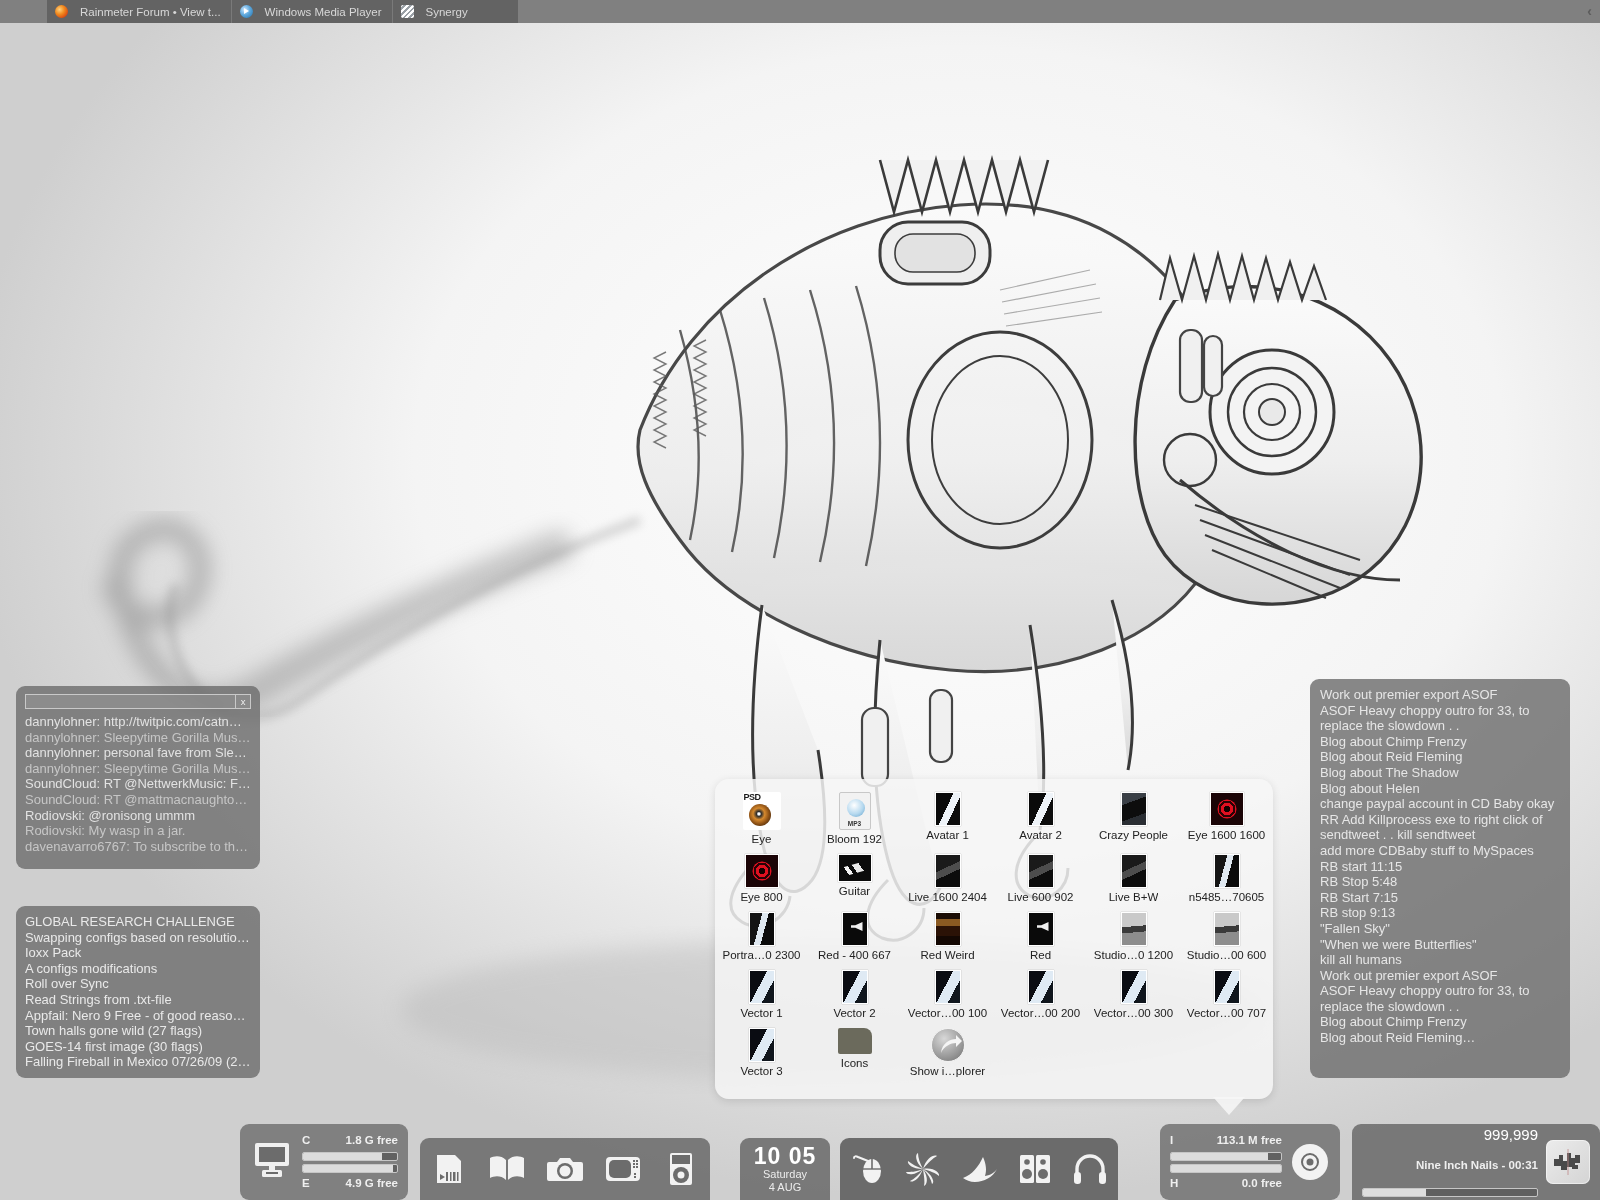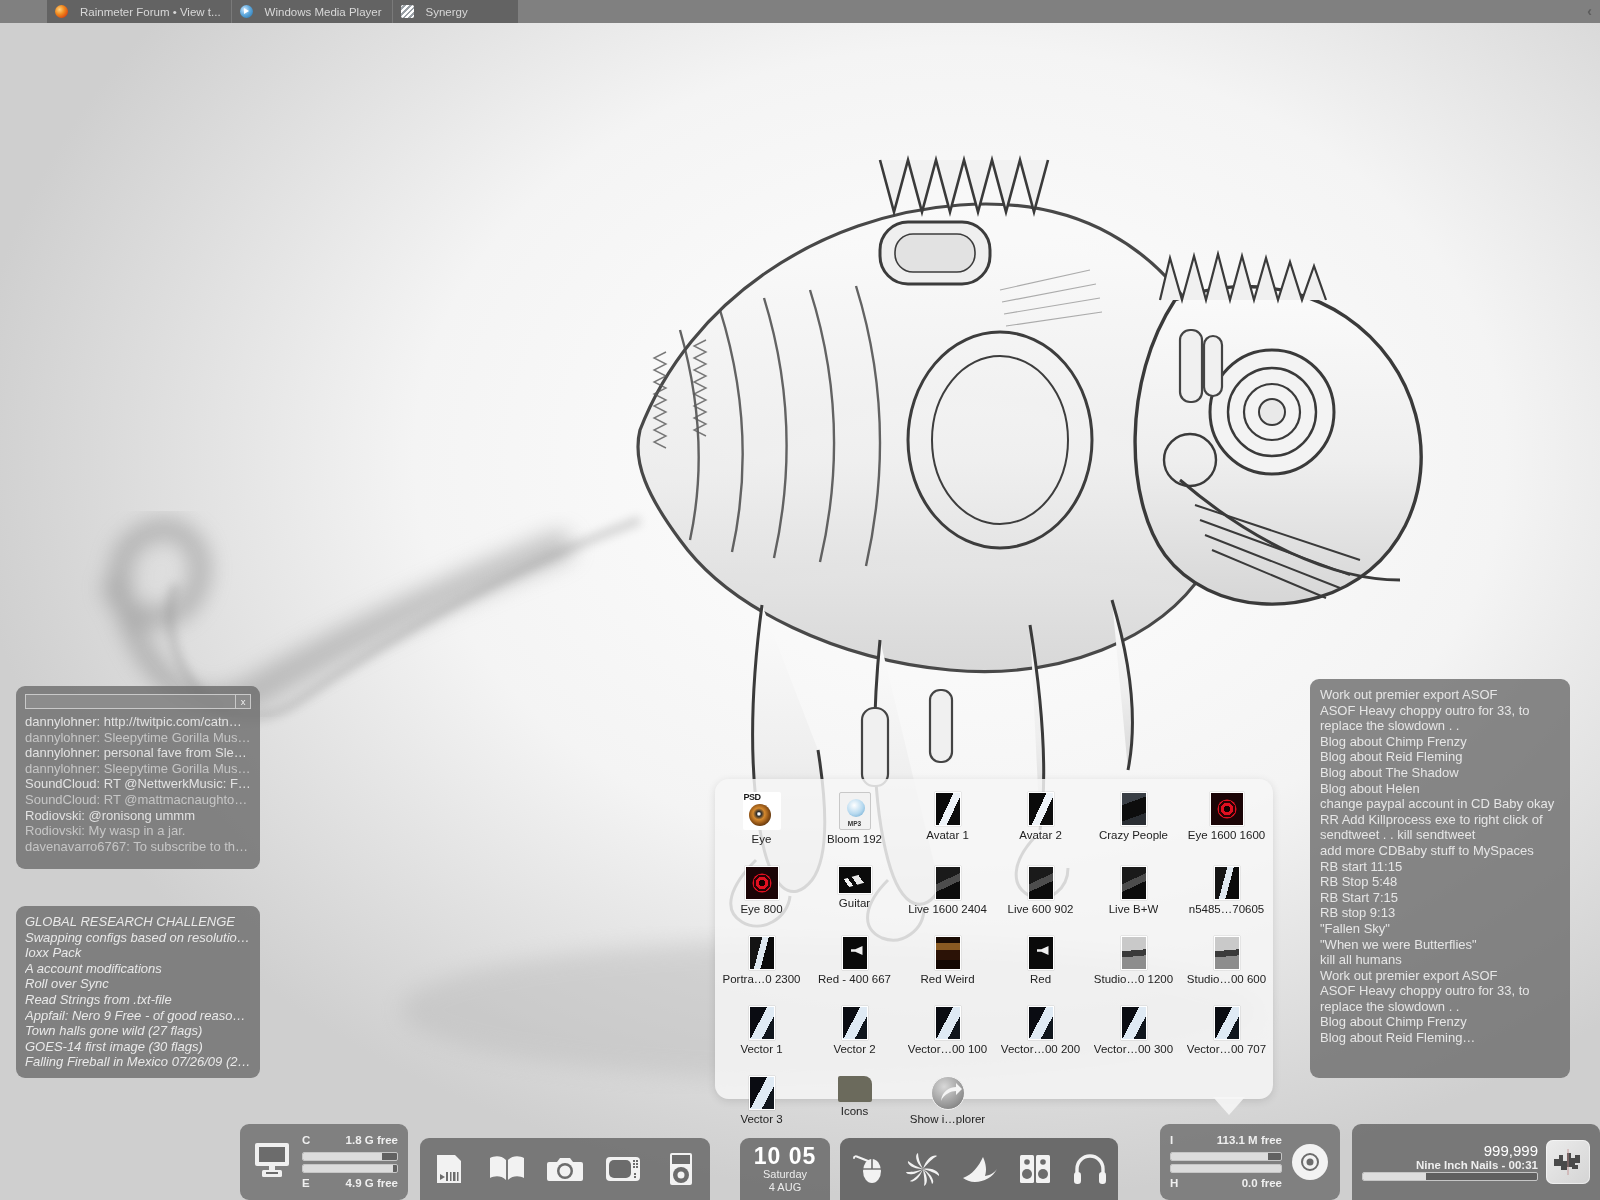--- a/index.html
+++ b/index.html
@@ -83,42 +83,42 @@
     width:16px; height:15px; background:rgba(150,150,150,0.55);
     border:1px solid #c9c9c9;
     color:#efefef; font-size:9.5px; line-height:13px; text-align:center;
     cursor:pointer;
   }
   .feed-line { white-space:nowrap; overflow:hidden; text-overflow:ellipsis; color:#e2e2e2; }
   .feed-line.dim { color:#c6c6c6; }
 
   
   #news-widget { left:16px; top:906px; width:244px; height:172px; padding:8px 9px 6px; }
-  .news-line { white-space:nowrap; overflow:hidden; text-overflow:ellipsis; color:#e9e9e9;font-style:italic; }
+  .news-line { white-space:nowrap; overflow:hidden; text-overflow:ellipsis; color:#e9e9e9; }
 
   
   #todo-widget { left:1310px; top:679px; width:260px; height:399px; padding:8px 10px; overflow:hidden; }
   .todo-line { white-space:nowrap; overflow:hidden; color:#e6e6e6; }
 
   
   #icon-popup {
     position:absolute; left:715px; top:779px; width:558px; height:320px;
     background: rgba(246,246,246,0.84);
     border-radius: 14px;
     box-shadow: 0 2px 9px rgba(0,0,0,0.12);
   }
   #icon-popup-arrow {
     position:absolute; left:1213px; top:1097px;
     width:0; height:0;
     border-left:16px solid transparent; border-right:16px solid transparent;
     border-top:18px solid rgba(246,246,246,0.88);
   }
   #icon-grid {
     display:grid; grid-template-columns:repeat(6,1fr);
-    padding:10px 0 6px; row-gap:14px;
+    padding:10px 0 6px; row-gap:2px;
   }
   .icon-cell {
     display:flex; flex-direction:column; align-items:center;
     padding:3px 1px 4px; cursor:pointer;
   }
   .icon-thumb {
     width:26px; height:34px; margin-bottom:3px;
     background:#111; border:1px solid #fff;
     box-shadow:0 0 1px rgba(0,0,0,0.35);
     position:relative; overflow:hidden;
@@ -227,21 +227,21 @@
   #dock-tools { left:840px; width:278px; height:62px; justify-content:space-around; background:rgba(95,95,95,0.9); }
 
   #drives-right { left:1160px; bottom:0; width:180px; height:76px; padding:7px 10px; display:flex; align-items:center; gap:8px; }
   .disc-glyph { width:40px; height:40px; flex:0 0 40px; }
 
   #player-widget {
     left:1352px; bottom:0; width:248px; height:76px;
     background: rgba(108,108,108,0.88); border-radius:9px 9px 0 0;
     position:absolute; display:flex; align-items:center; padding:7px 10px; gap:8px;
   }
-  #player-info { flex:1; display:flex; flex-direction:column; align-items:flex-end; gap:0; }
+  #player-info { flex:1; display:flex; flex-direction:column; align-items:flex-end; gap:16px; }
   #player-count { font-size:15px; color:#fff; line-height:16px; }
   #player-track { font-size:11.5px; font-weight:bold; color:#efefef; line-height:13px; }
   #player-bar { width:100%; height:9px; background:rgba(70,70,70,0.5); border:1px solid #c6c6c6; border-radius:2px; overflow:hidden; }
   #player-bar-fill { height:100%; background:#dedede; }
   #player-art {
     width:44px; height:44px; flex:0 0 44px; border-radius:7px;
     background:linear-gradient(135deg,#ececec,#d4d4d4);
     display:flex; align-items:center; justify-content:center;
     box-shadow:inset 0 0 0 1px rgba(255,255,255,0.5);
   }
@@ -389,21 +389,21 @@
     <div class="feed-line dim">SoundCloud: RT @mattmacnaughton:…</div>
     <div class="feed-line">Rodiovski: @ronisong ummm</div>
     <div class="feed-line dim">Rodiovski: My wasp in a jar.</div>
     <div class="feed-line dim">davenavarro6767: To subscribe to the…</div>
   </div>
 
   <div class="panel" id="news-widget">
     <div class="news-line">GLOBAL RESEARCH CHALLENGE</div>
     <div class="news-line">Swapping configs based on resolution…</div>
     <div class="news-line">Ioxx Pack</div>
-    <div class="news-line">A account modifications</div>
+    <div class="news-line">A configs modifications</div>
     <div class="news-line">Roll over Sync</div>
     <div class="news-line">Read Strings from .txt-file</div>
     <div class="news-line">Appfail: Nero 9 Free - of good reasons…</div>
     <div class="news-line">Town halls gone wild (27 flags)</div>
     <div class="news-line">GOES-14 first image (30 flags)</div>
     <div class="news-line">Falling Fireball in Mexico 07/26/09 (24…</div>
   </div>
 
   <div class="panel" id="todo-widget">
     <div class="todo-line">Work out premier export ASOF</div>

